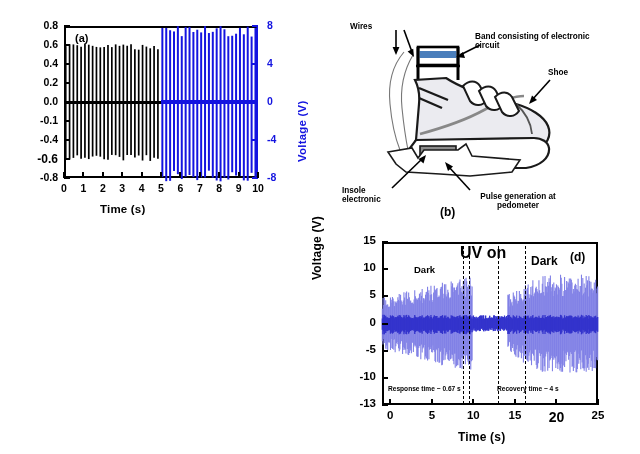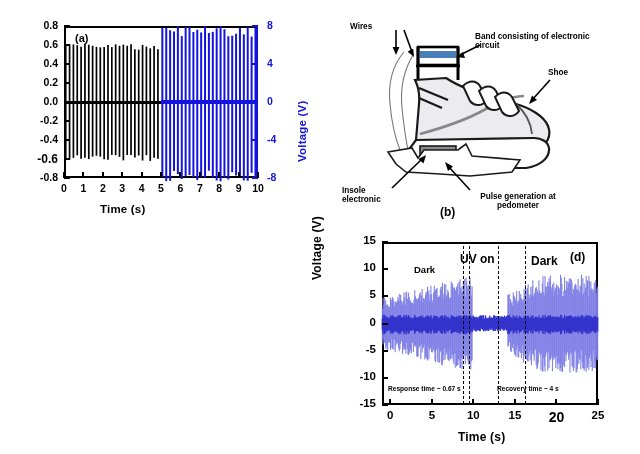--- a/index.html
+++ b/index.html
@@ -120,21 +120,21 @@
       <div class="tick-label" style="left: 16px; top: 19px; width: 42px; font-size: 10.5px;">0.8</div>
       <div class="tick" style="left: 64px; top: 25px; width: 6px; height: 2px;"></div>
       <div class="tick-label" style="left: 16px; top: 38px; width: 42px; font-size: 10.5px;">0.6</div>
       <div class="tick" style="left: 64px; top: 44px; width: 6px; height: 2px;"></div>
       <div class="tick-label" style="left: 16px; top: 57px; width: 42px; font-size: 10.5px;">0.4</div>
       <div class="tick" style="left: 64px; top: 63px; width: 6px; height: 2px;"></div>
       <div class="tick-label" style="left: 16px; top: 76px; width: 42px; font-size: 10.5px;">0.2</div>
       <div class="tick" style="left: 64px; top: 82px; width: 6px; height: 2px;"></div>
       <div class="tick-label" style="left: 16px; top: 95px; width: 42px; font-size: 10.5px;">0.0</div>
       <div class="tick" style="left: 64px; top: 101px; width: 6px; height: 2px;"></div>
-      <div class="tick-label" style="left: 16px; top: 114px; width: 42px; font-size: 10.5px;">-0.2</div>
+      <div class="tick-label" style="left: 16px; top: 114px; width: 42px; font-size: 10.5px;">-0.1</div>
       <div class="tick" style="left: 64px; top: 120px; width: 6px; height: 2px;"></div>
       <div class="tick-label" style="left: 16px; top: 133px; width: 42px; font-size: 10.5px;">-0.4</div>
       <div class="tick" style="left: 64px; top: 139px; width: 6px; height: 2px;"></div>
       <div class="tick-label" style="left: 16px; top: 152px; width: 42px; font-size: 12px;">-0.6</div>
       <div class="tick" style="left: 64px; top: 158px; width: 6px; height: 2px;"></div>
       <div class="tick-label" style="left: 16px; top: 171px; width: 42px; font-size: 10.5px;">-0.8</div>
       <div class="tick" style="left: 64px; top: 177px; width: 6px; height: 2px;"></div>
     </div>
   <div id="a-y2ticks">
       <div class="tick-label" style="left: 267px; top: 19px; width: 22px; text-align: left; font-size: 10.5px; color: rgb(20, 20, 224);">8</div>
@@ -904,21 +904,21 @@
         <line x1="267.6625" x2="267.6625" y1="88.90866211001078" y2="103.73917236248653" stroke="#3333cc" stroke-width="1.3"></line>
       </g>
   </svg>
 
   <div class="dash" style="left:133px;top:18px;height:158px;"></div>
   <div class="dash" style="left:139px;top:18px;height:158px;"></div>
   <div class="dash" style="left:168px;top:18px;height:158px;"></div>
   <div class="dash" style="left:195px;top:18px;height:158px;"></div>
 
   <div class="d-anno" style="left:84px;top:36px;font-size:9.5px;">Dark</div>
-  <div class="d-anno" style="left:130px;top:24px;font-size:12px;">UV on</div>
+  <div class="d-anno" style="left:130px;top:16px;font-size:16px;">UV on</div>
   <div class="d-anno" style="left:201px;top:26px;font-size:12px;">Dark</div>
   <div class="panel-tag" id="d-tag">(d)</div>
 
   <div class="d-anno" style="left:58px;top:157px;font-size:6.6px;">Response time ~ 0.67 s</div>
   <div class="d-anno" style="left:167px;top:157px;font-size:6.6px;">Recovery time ~ 4 s</div>
 
   <div class="axis-label d-ylab">Voltage (V)</div>
   <div class="axis-label d-xlab">Time (s)</div>
 
   <div id="d-yticks">
@@ -927,21 +927,21 @@
       <div class="tick-label" style="left: 8px; top: 33.1667px; width: 38px; font-size: 11.5px;">10</div>
       <div class="tick" style="left: 52px; top: 40.1667px; width: 6px; height: 2px;"></div>
       <div class="tick-label" style="left: 8px; top: 60.3333px; width: 38px; font-size: 11.5px;">5</div>
       <div class="tick" style="left: 52px; top: 67.3333px; width: 6px; height: 2px;"></div>
       <div class="tick-label" style="left: 8px; top: 87.5px; width: 38px; font-size: 11.5px;">0</div>
       <div class="tick" style="left: 52px; top: 94.5px; width: 6px; height: 2px;"></div>
       <div class="tick-label" style="left: 8px; top: 114.667px; width: 38px; font-size: 11.5px;">-5</div>
       <div class="tick" style="left: 52px; top: 121.667px; width: 6px; height: 2px;"></div>
       <div class="tick-label" style="left: 8px; top: 141.833px; width: 38px; font-size: 11.5px;">-10</div>
       <div class="tick" style="left: 52px; top: 148.833px; width: 6px; height: 2px;"></div>
-      <div class="tick-label" style="left: 8px; top: 169px; width: 38px; font-size: 11.5px;">-15</div>
+      <div class="tick-label" style="left: 8px; top: 169px; width: 38px; font-size: 11.5px;">-13</div>
       <div class="tick" style="left: 52px; top: 176px; width: 6px; height: 2px;"></div>
     </div>
   <div id="d-xticks">
       <div class="tick-label xl" style="left: 46.3077px; top: 181px; width: 28px; font-size: 11.5px;">0</div>
       <div class="tick" style="left: 59.3077px; top: 171px; width: 2px; height: 6px;"></div>
       <div class="tick-label xl" style="left: 87.8462px; top: 181px; width: 28px; font-size: 11.5px;">5</div>
       <div class="tick" style="left: 100.846px; top: 171px; width: 2px; height: 6px;"></div>
       <div class="tick-label xl" style="left: 129.385px; top: 181px; width: 28px; font-size: 11.5px;">10</div>
       <div class="tick" style="left: 142.385px; top: 171px; width: 2px; height: 6px;"></div>
       <div class="tick-label xl" style="left: 170.923px; top: 181px; width: 28px; font-size: 11.5px;">15</div>

